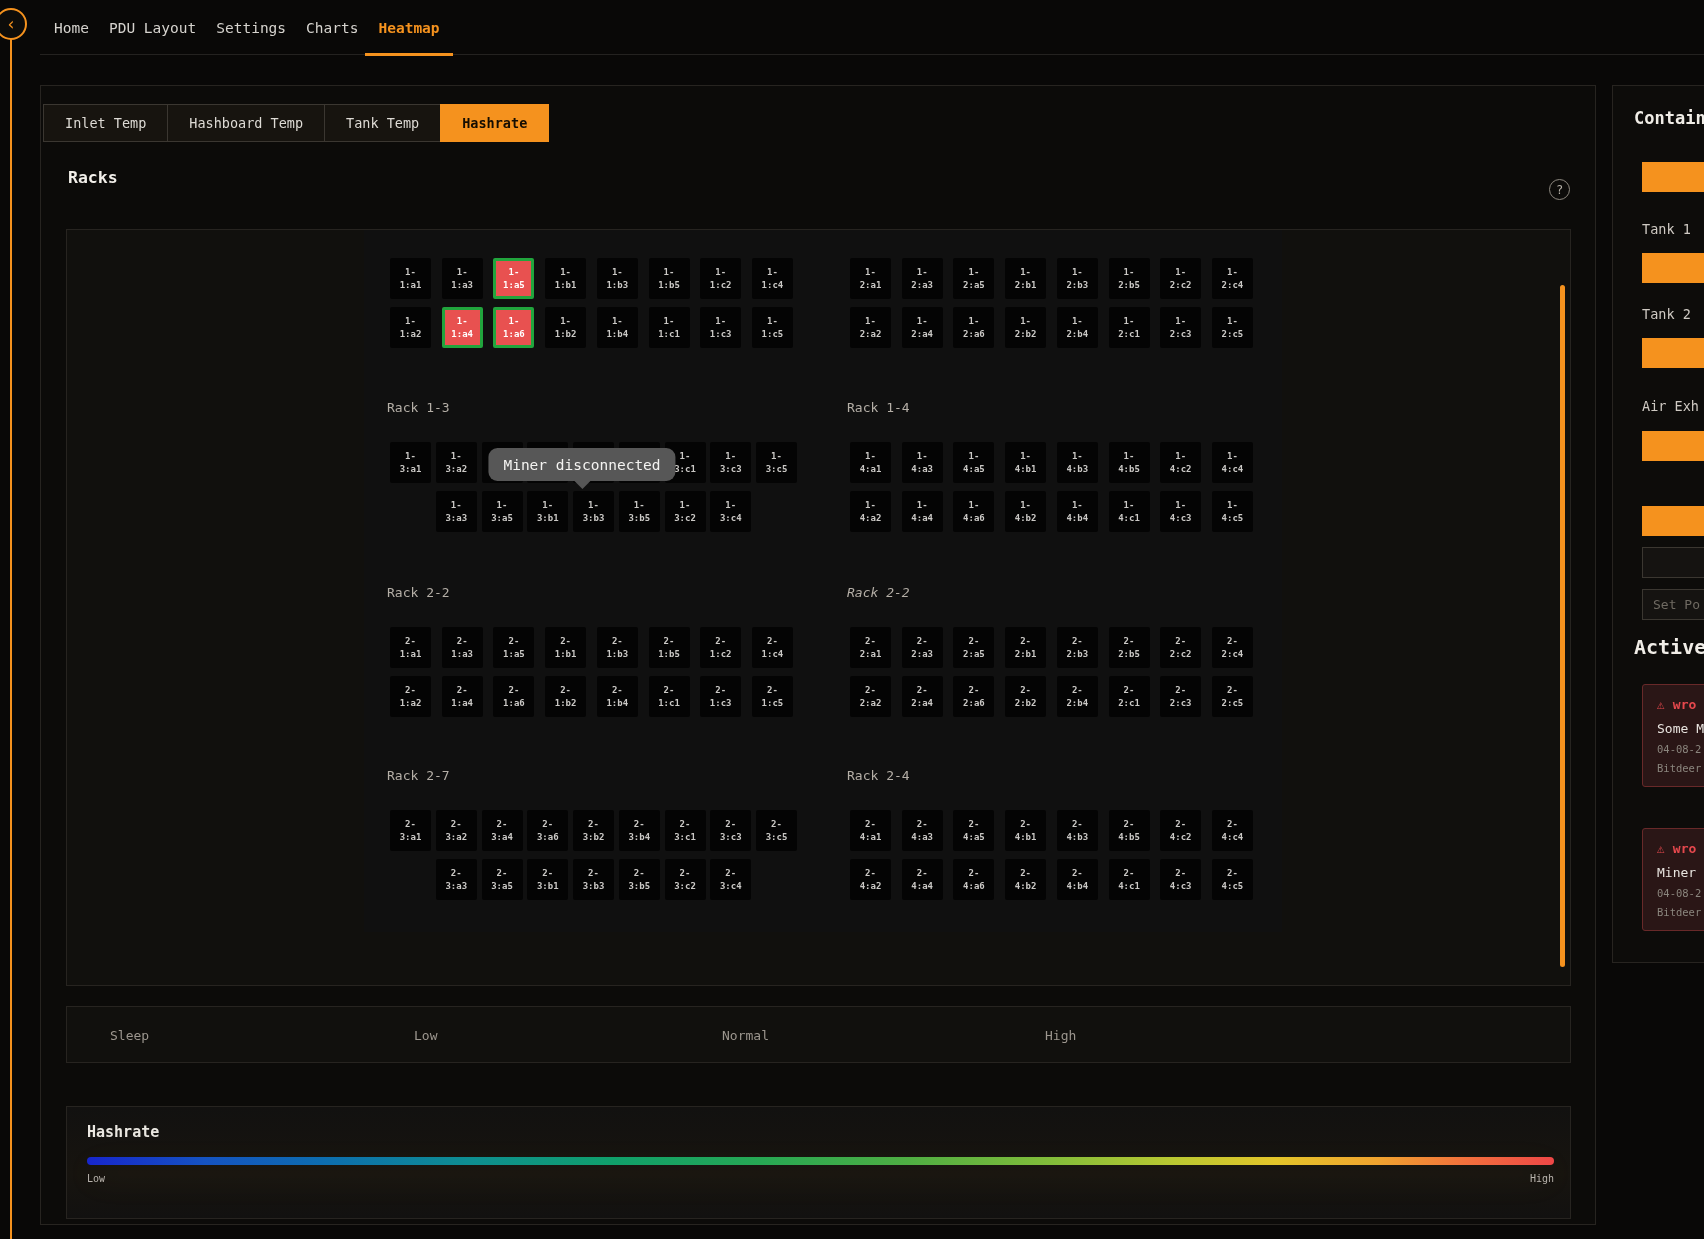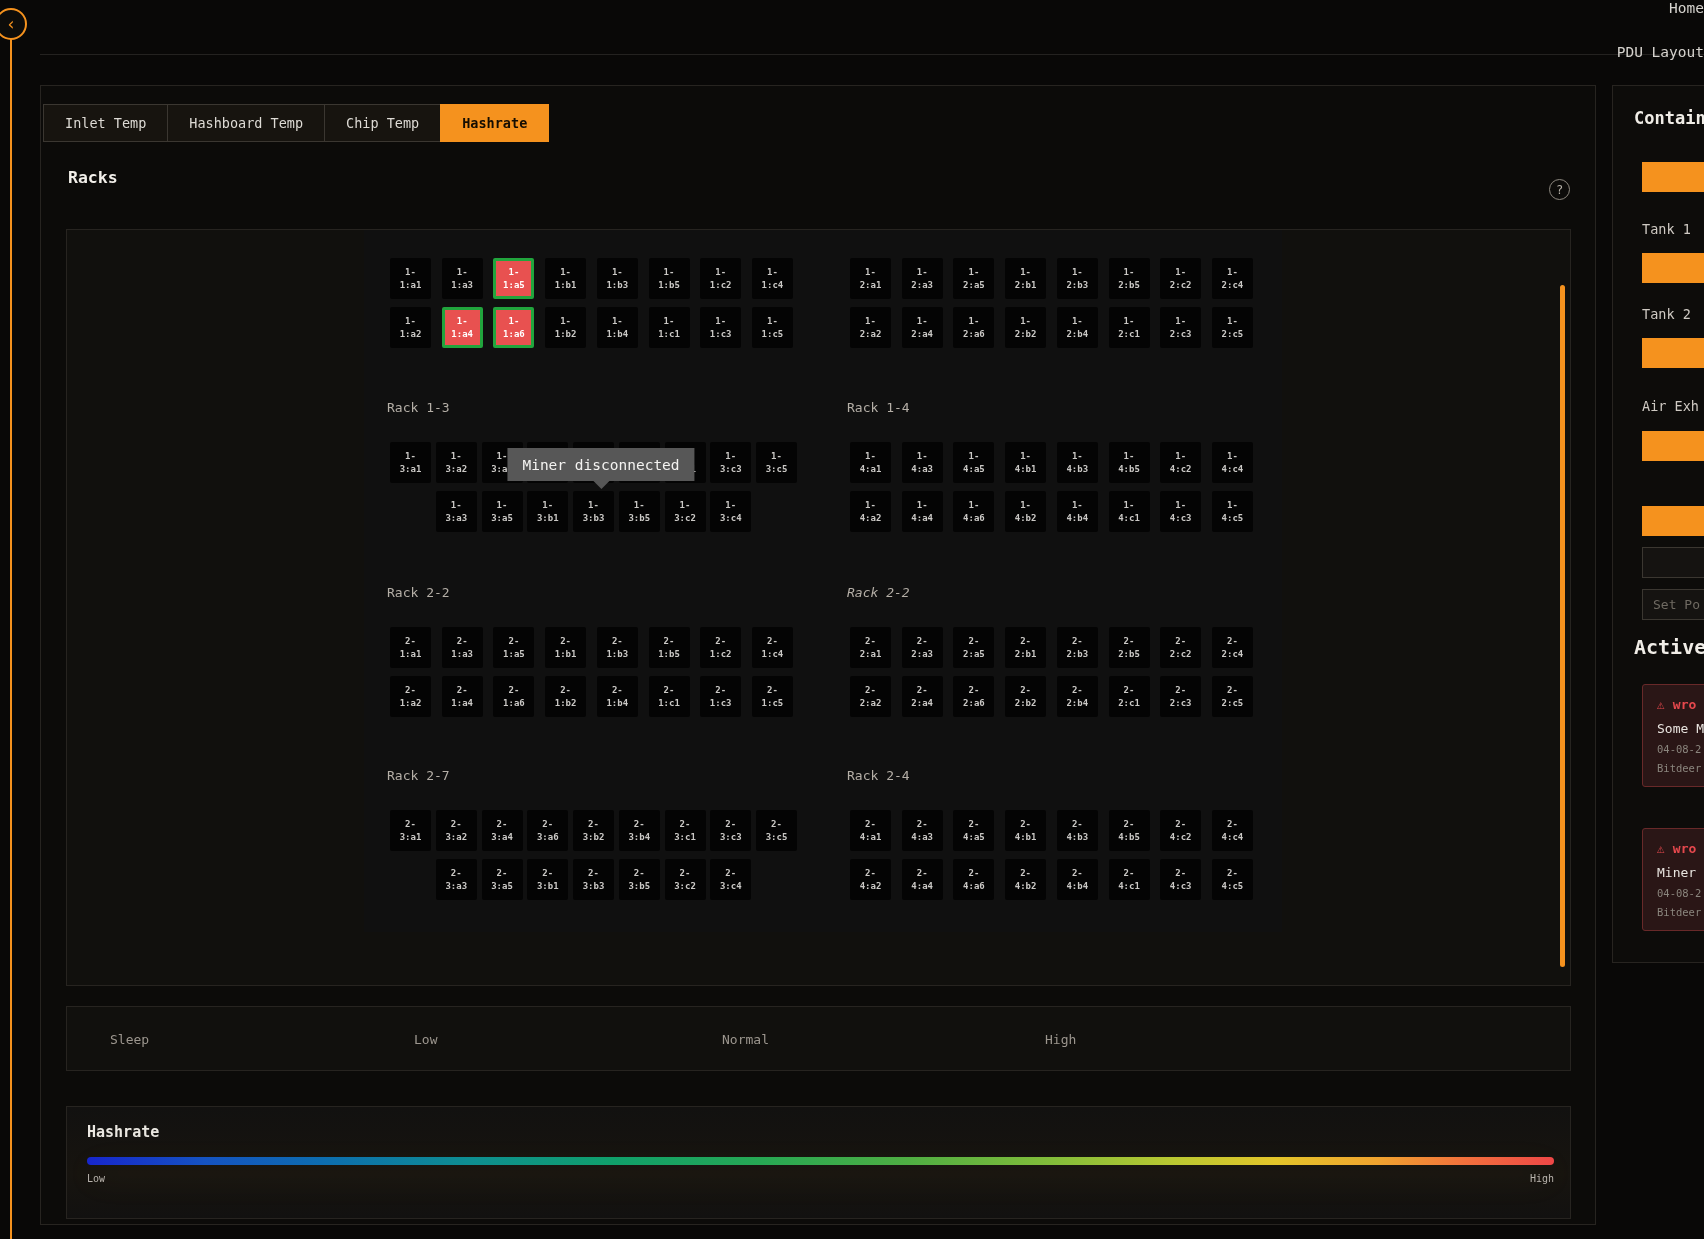--- a/index.html
+++ b/index.html
@@ -7,21 +7,21 @@
     font-family:"DejaVu Sans Mono", monospace; }
 
   
   #left-rail { position:absolute; left:10px; top:38px; width:2px; height:1201px; background:#f5921e; }
   #back-btn { position:absolute; left:-5px; top:8px; width:32px; height:32px; border-radius:50%;
     border:2px solid #f5921e; background:#0d0c0a; color:#f5921e; font-size:17px;
     display:flex; align-items:center; justify-content:center; z-index:5; }
 
   
   #topnav { position:absolute; left:40px; top:0; width:1664px; height:55px;
-    display:flex; align-items:flex-end; gap:28px; padding-left:14px; border-bottom:1px solid #242220;flex-direction:column; }
+    display:flex; align-items:flex-start; gap:20px; padding-left:14px; border-bottom:1px solid #242220; }
   #topnav .nav-item { position:relative; height:55px; display:flex; align-items:center;
     color:#d6d3ce; font-size:14.5px; cursor:pointer; }
   #topnav .nav-item.active { color:#f5921e; font-weight:bold; }
   #topnav .nav-item.active::after { content:""; position:absolute; left:-13px; right:-13px;
     bottom:-1px; height:3px; background:#f5921e; }
 
   
   #main-panel { position:absolute; left:40px; top:85px; width:1556px; height:1140px;
     background:#0c0b09; border:1px solid #272420; }
 
@@ -51,21 +51,21 @@
   .cell.alert { background:#e85150; border:3px solid #21a53d; color:#fff; }
   #tooltip { position:absolute; height:33px; background:#575757; color:#f4f3f1; font-size:14.5px;
     padding:0 15px; display:flex; align-items:center; white-space:nowrap;
     transform:translateX(-50%); z-index:4; }
   #tooltip::after { content:""; position:absolute; top:100%; left:50%; margin-left:-8px;
     border:8px solid transparent; border-top-color:#575757; }
   #hm-scrollbar { position:absolute; left:1493px; top:55px; width:5px; height:682px;
     background:#f5921e; border-radius:3px; cursor:pointer; }
 
   
-  #legend-box { position:absolute; left:25px; top:920px; width:1505px; height:65px;
+  #legend-box { position:absolute; left:25px; top:920px; width:1505px; height:57px;
     border:1px solid #272420; background:#11100d; }
   .legend-label { position:absolute; top:50%; transform:translateY(-50%); font-size:13px; color:#9c968e; }
 
   
   #scale-panel { position:absolute; left:25px; top:1020px; width:1505px; height:113px;
     border:1px solid #272420; background:linear-gradient(180deg,#121110 0%,#17140f 60%,#121110 100%); }
   #scale-title { position:absolute; left:20px; top:16px; font-size:15px; color:#eae7e1; font-weight:bold; }
   #scale-bar { position:absolute; left:20px; top:50px; width:1467px; height:8px; border-radius:4px;
     box-shadow:0 12px 34px rgba(220,190,120,0.10); }
   #scale-low { position:absolute; left:20px; top:66px; font-size:10px; color:#b8b3ac; }
@@ -102,21 +102,21 @@
     <div class="nav-item">PDU Layout</div>
     <div class="nav-item">Settings</div>
     <div class="nav-item">Charts</div>
     <div class="nav-item active">Heatmap</div>
   </nav>
 
 <div id="main-panel">
   <div id="view-tabs">
       <div class="vtab">Inlet Temp</div>
       <div class="vtab">Hashboard Temp</div>
-      <div class="vtab">Chip Temp</div>
+      <div class="vtab">Tank Temp</div>
       <div class="vtab active">Hashrate</div>
     </div>
 
   <div id="racks-title">Racks</div>
   <div id="help-btn">
     <span>?</span>
   </div>
 
   <div id="heatmap-box">
     <div id="canvas">
@@ -631,21 +631,21 @@
           <span>4:c1</span>
         </div>
         <div class="cell" style="left: 796.2px; top: 629px;">
           <span>2-</span>
           <span>4:c3</span>
         </div>
         <div class="cell" style="left: 847.9px; top: 629px;">
           <span>2-</span>
           <span>4:c5</span>
         </div>
-        <div id="tooltip" style="left: 237px; top: 218px;">Miner disconnected</div>
+        <div id="tooltip" style="left: 218px; top: 218px; border-radius: 9px;">Miner disconnected</div>
       </div>
     <div id="hm-scrollbar"></div>
   </div>
 
   <div id="legend-box">
       <div class="legend-label" style="left: 43px;">Sleep</div>
       <div class="legend-label" style="left: 347px;">Low</div>
       <div class="legend-label" style="left: 655px;">Normal</div>
       <div class="legend-label" style="left: 978px;">High</div>
     </div>

